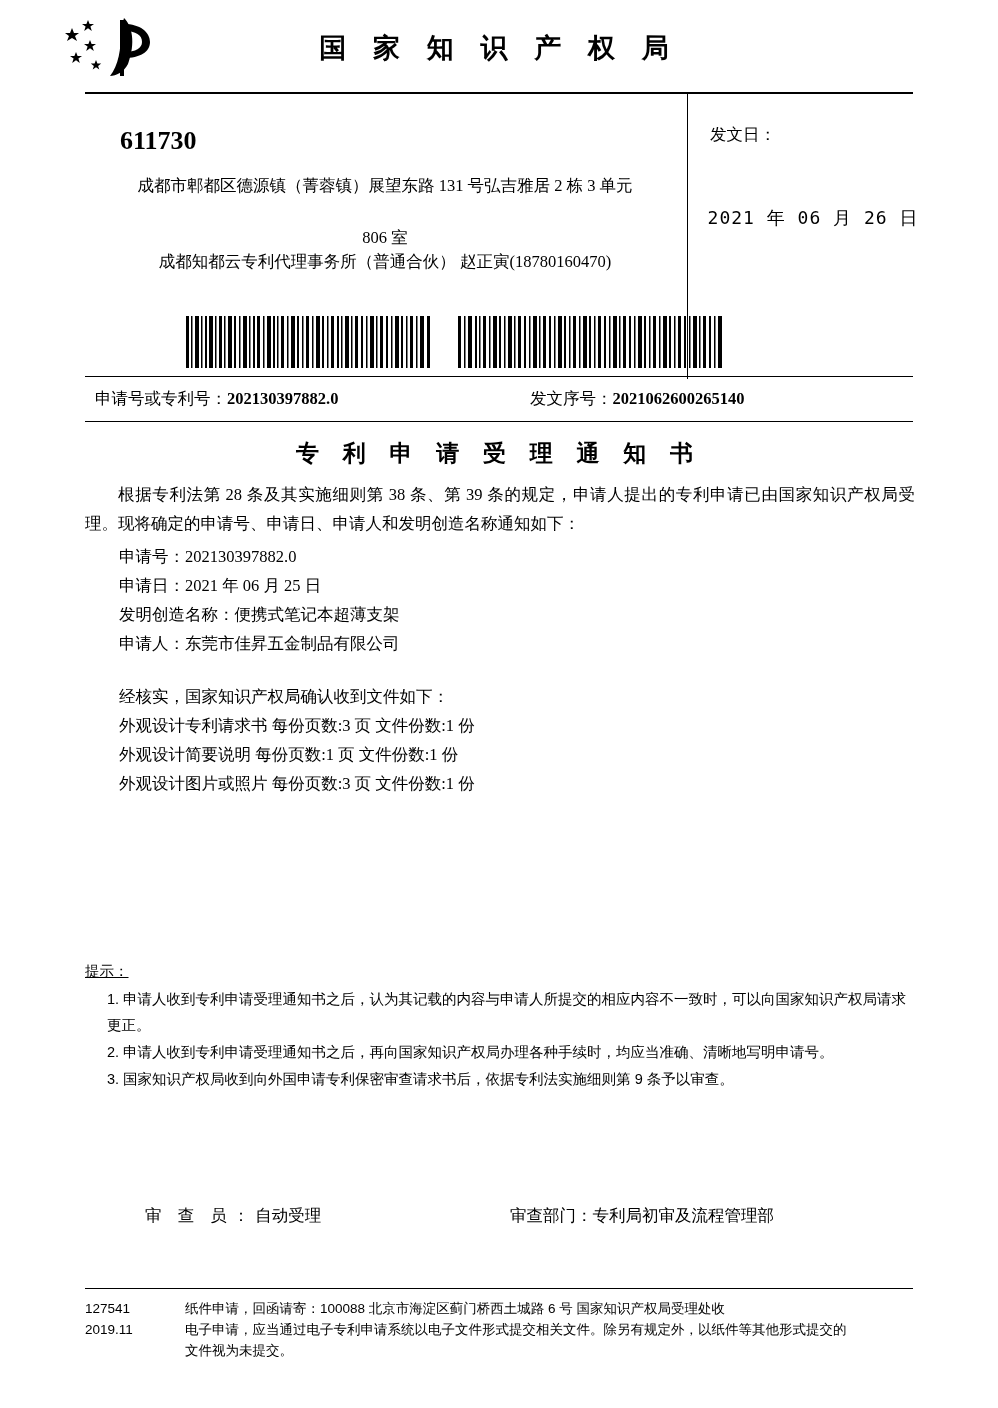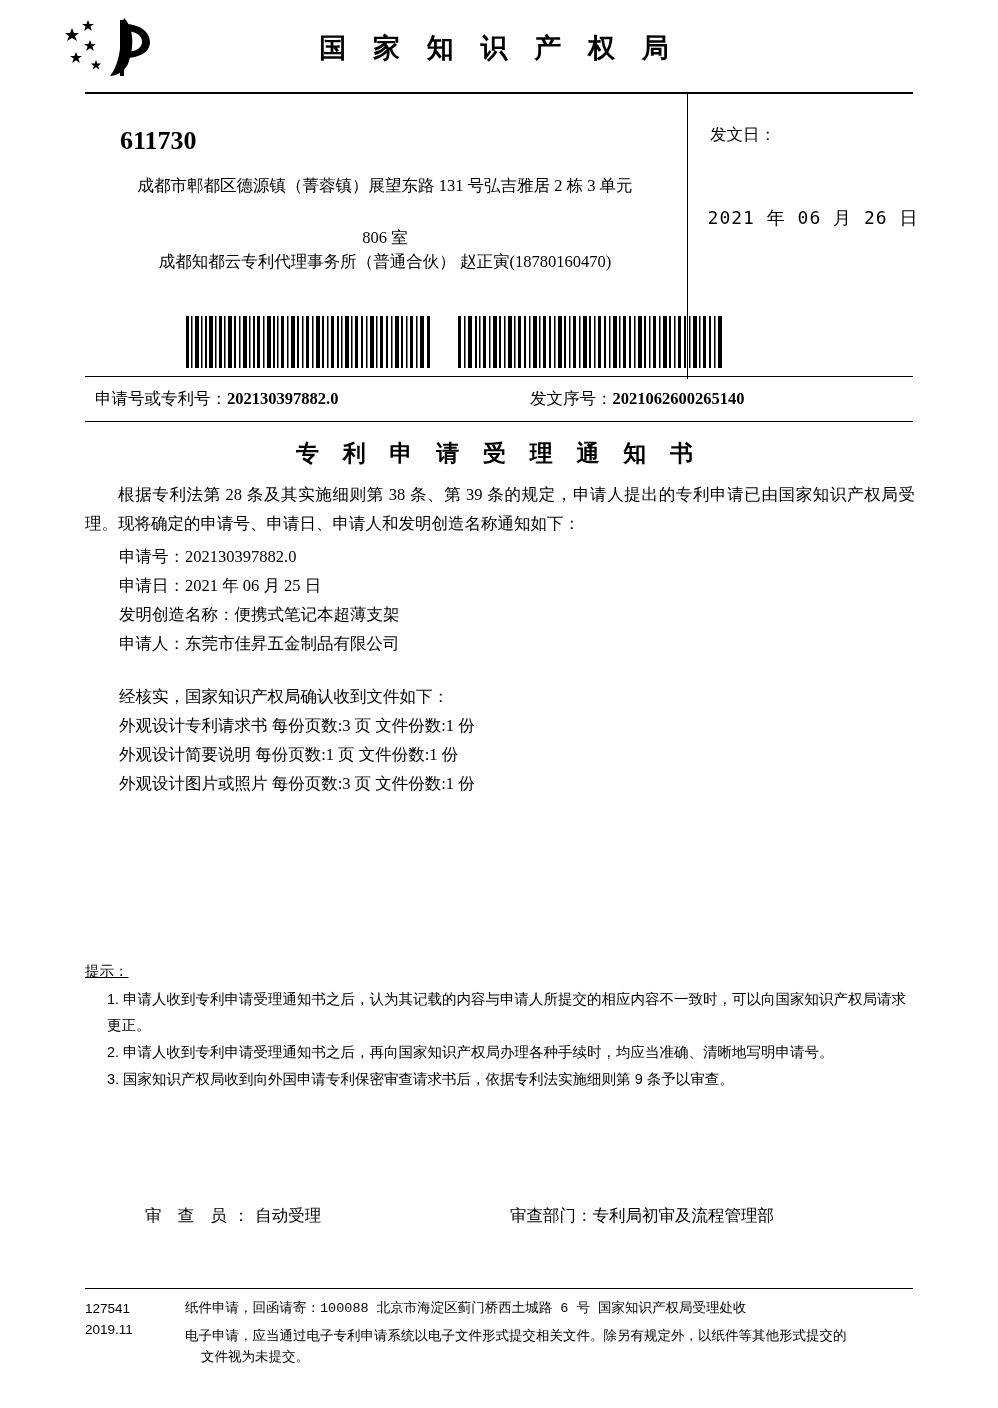--- a/index.html
+++ b/index.html
@@ -246,21 +246,21 @@
     left: 0;
     top: 2px;
     width: 90px;
   }
   .foot-body {
     position: absolute;
     left: 100px;
     top: 2px;
     width: 740px;
   }
-  .foot-body .l1 { margin-bottom: 6px; font-family: Liberation Mono, monospace; }
+  .foot-body .l1 { margin-bottom: 0; }
   .foot-indent { display: inline-block; }
 </style>
 </head>
 <body>
 
 <div class="page">
 
   <div class="header">
     <svg class="logo" viewBox="0 0 96 64">
       <g fill="#000">
@@ -452,17 +452,17 @@
 
   <div class="footrule"></div>
   <div class="footer">
     <div class="foot-codes">
       <div>127541</div>
       <div>2019.11</div>
     </div>
     <div class="foot-body">
       <div class="l1">纸件申请，回函请寄：100088 北京市海淀区蓟门桥西土城路 6 号  国家知识产权局受理处收</div>
       <div>电子申请，应当通过电子专利申请系统以电子文件形式提交相关文件。除另有规定外，以纸件等其他形式提交的</div>
-      <div class="foot-indent" style="margin-left:16px;">文件视为未提交。</div>
+      <div class="foot-indent" style="margin-left:0;">文件视为未提交。</div>
     </div>
   </div>
 
 </div>
 
 </body></html>

